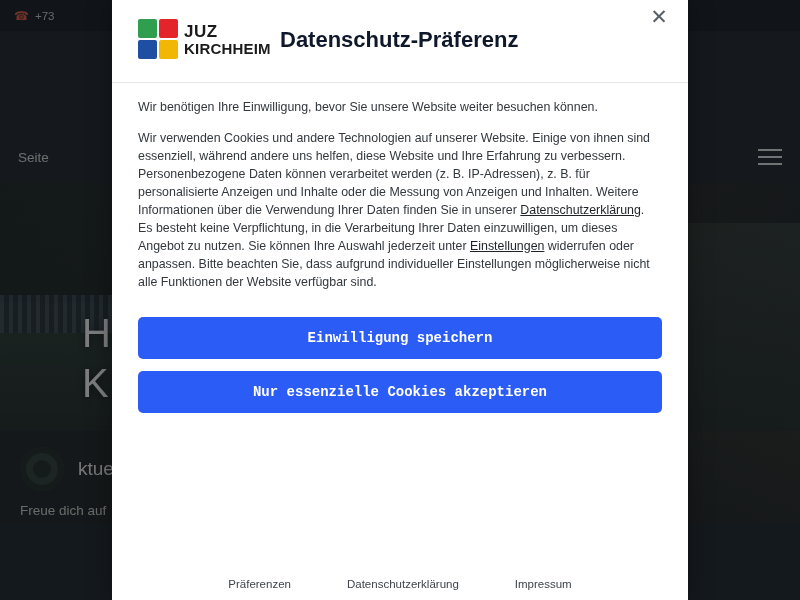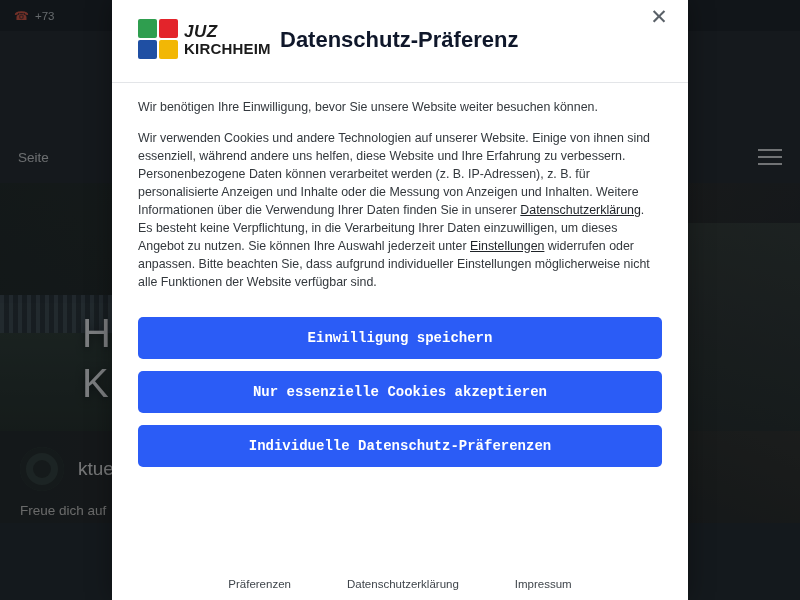--- a/index.html
+++ b/index.html
@@ -156,21 +156,21 @@
     flex: 0 0 auto;
   }
   .logo-mark i {
     position: absolute; display: block; border-radius: 2px;
   }
   .lm1 { left: 0; top: 0; width: 19px; height: 19px; background: #2f9e4f; }
   .lm2 { left: 21px; top: 0; width: 19px; height: 19px; background: #e3242b; }
   .lm3 { left: 0; top: 21px; width: 19px; height: 19px; background: #1f4fa3; }
   .lm4 { left: 21px; top: 21px; width: 19px; height: 19px; background: #f2b705; }
   .logo-text { line-height: 1.05; }
-  .logo-text .l1 { font-size: 17px; font-weight: 700; color: #1b1b1b; letter-spacing: .5px; font-style: italic; }
+  .logo-text .l1 { font-size: 17px; font-weight: 700; color: #1b1b1b; letter-spacing: .5px; }
   .logo-text .l2 { font-size: 15px; font-weight: 700; color: #1b1b1b; letter-spacing: .2px; }
   .modal-title {
     font-size: 22px;
     font-weight: 700;
     color: #0f172a;
   }
   .close-btn {
     position: absolute;
     right: 16px; top: 4px;
     width: 26px; height: 26px;
@@ -282,21 +282,20 @@
   </div>
 
   <div class="modal-body">
     <p>Wir benötigen Ihre Einwilligung, bevor Sie unsere Website weiter besuchen können.</p>
     <p>Wir verwenden Cookies und andere Technologien auf unserer Website. Einige von ihnen sind essenziell, während andere uns helfen, diese Website und Ihre Erfahrung zu verbessern. Personenbezogene Daten können verarbeitet werden (z. B. IP-Adressen), z. B. für personalisierte Anzeigen und Inhalte oder die Messung von Anzeigen und Inhalten. Weitere Informationen über die Verwendung Ihrer Daten finden Sie in unserer <a>Datenschutzerklärung</a>. Es besteht keine Verpflichtung, in die Verarbeitung Ihrer Daten einzuwilligen, um dieses Angebot zu nutzen. Sie können Ihre Auswahl jederzeit unter <a>Einstellungen</a> widerrufen oder anpassen. Bitte beachten Sie, dass aufgrund individueller Einstellungen möglicherweise nicht alle Funktionen der Website verfügbar sind.</p>
   </div>
 
   <div class="btns">
     <button class="btn">Einwilligung speichern</button>
     <button class="btn">Nur essenzielle Cookies akzeptieren</button>
-    <button class="btn">Individuelle Datenschutz-Präferenzen</button>
   </div>
 
   <div class="modal-footer">
     <span>Präferenzen</span>
     <span>Datenschutzerklärung</span>
     <span>Impressum</span>
   </div>
 </div>
 
 </body></html>

